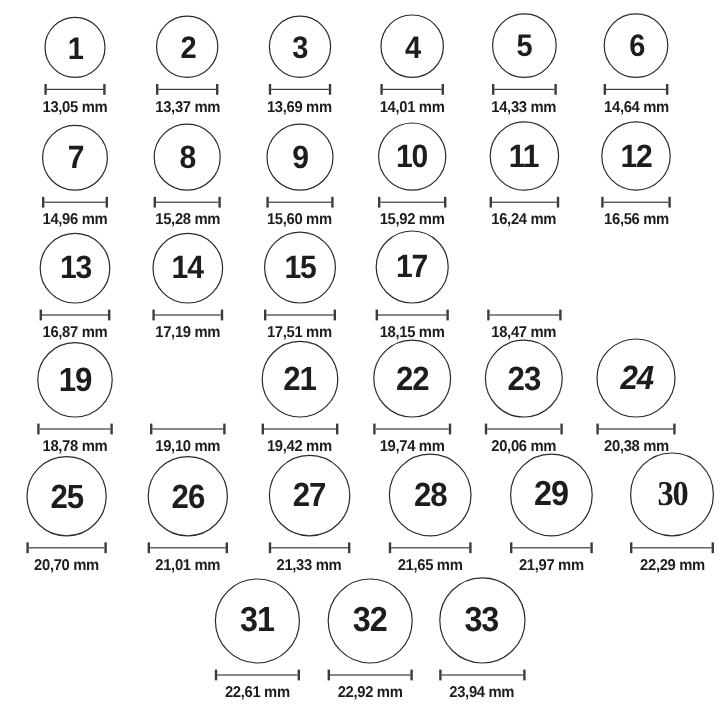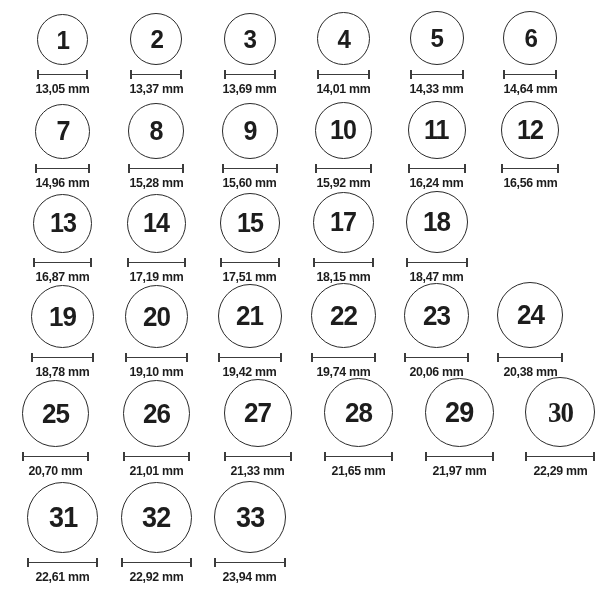--- a/index.html
+++ b/index.html
@@ -17,21 +17,21 @@
   }
   .row {
     display: flex;
     align-items: flex-end;
   }
   .row:nth-child(1) { height: 86px; }
   .row:nth-child(2) { height: 94px; }
   .row:nth-child(3) { height: 94px; }
   .row:nth-child(4) { height: 95px; }
   .row:nth-child(5) { height: 99px; gap: 21px; }
-  .row:nth-child(6) { height: 106px; }
+  .row:nth-child(6) { height: 106px; justify-content: center; }
   .cell {
     width: 93.5px;
     display: flex;
     flex-direction: column;
     align-items: center;
     justify-content: flex-end;
   }
   .circle {
     box-sizing: border-box;
     border: 1.6px solid #2a2a2a;
@@ -206,40 +206,34 @@
 
   <div class="cell">
     <div class="circle" style="width: 61px; height: 61px;">
       <span class="num" style="font-size: 27px;">17</span>
     </div>
     <div class="measure" style="width: 61px;"></div>
     <div class="label">18,15 mm</div>
   </div>
 
   <div class="cell">
-    <div class="circle" style="width: 62px; height: 62px;">
-      <span class="num" style="font-size: 28px;">18</span>
-    </div>
     <div class="measure" style="width: 62px;"></div>
     <div class="label">18,47 mm</div>
   </div>
 </div>
     <div class="row">
   <div class="cell">
     <div class="circle" style="width: 63px; height: 63px;">
       <span class="num" style="font-size: 28px;">19</span>
     </div>
     <div class="measure" style="width: 63px;"></div>
     <div class="label">18,78 mm</div>
   </div>
 
   <div class="cell">
-    <div class="circle" style="width: 63px; height: 63px;">
-      <span class="num" style="font-size: 28px;">20</span>
-    </div>
     <div class="measure" style="width: 63px;"></div>
     <div class="label">19,10 mm</div>
   </div>
 
   <div class="cell">
     <div class="circle" style="width: 64px; height: 64px;">
       <span class="num" style="font-size: 28px;">21</span>
     </div>
     <div class="measure" style="width: 64px;"></div>
     <div class="label">19,42 mm</div>
@@ -255,21 +249,21 @@
 
   <div class="cell">
     <div class="circle" style="width: 65px; height: 65px;">
       <span class="num" style="font-size: 28px;">23</span>
     </div>
     <div class="measure" style="width: 65px;"></div>
     <div class="label">20,06 mm</div>
   </div>
 
   <div class="cell">
-    <div class="circle" style="width: 66px; height: 66px;">
+    <div class="circle" style="width: 66px; height: 66px; font-style: italic;">
       <span class="num" style="font-size: 28px;">24</span>
     </div>
     <div class="measure" style="width: 66px;"></div>
     <div class="label">20,38 mm</div>
   </div>
 </div>
     <div class="row">
   <div class="cell">
     <div class="circle" style="width: 67px; height: 67px;">
       <span class="num" style="font-size: 28px;">25</span>

